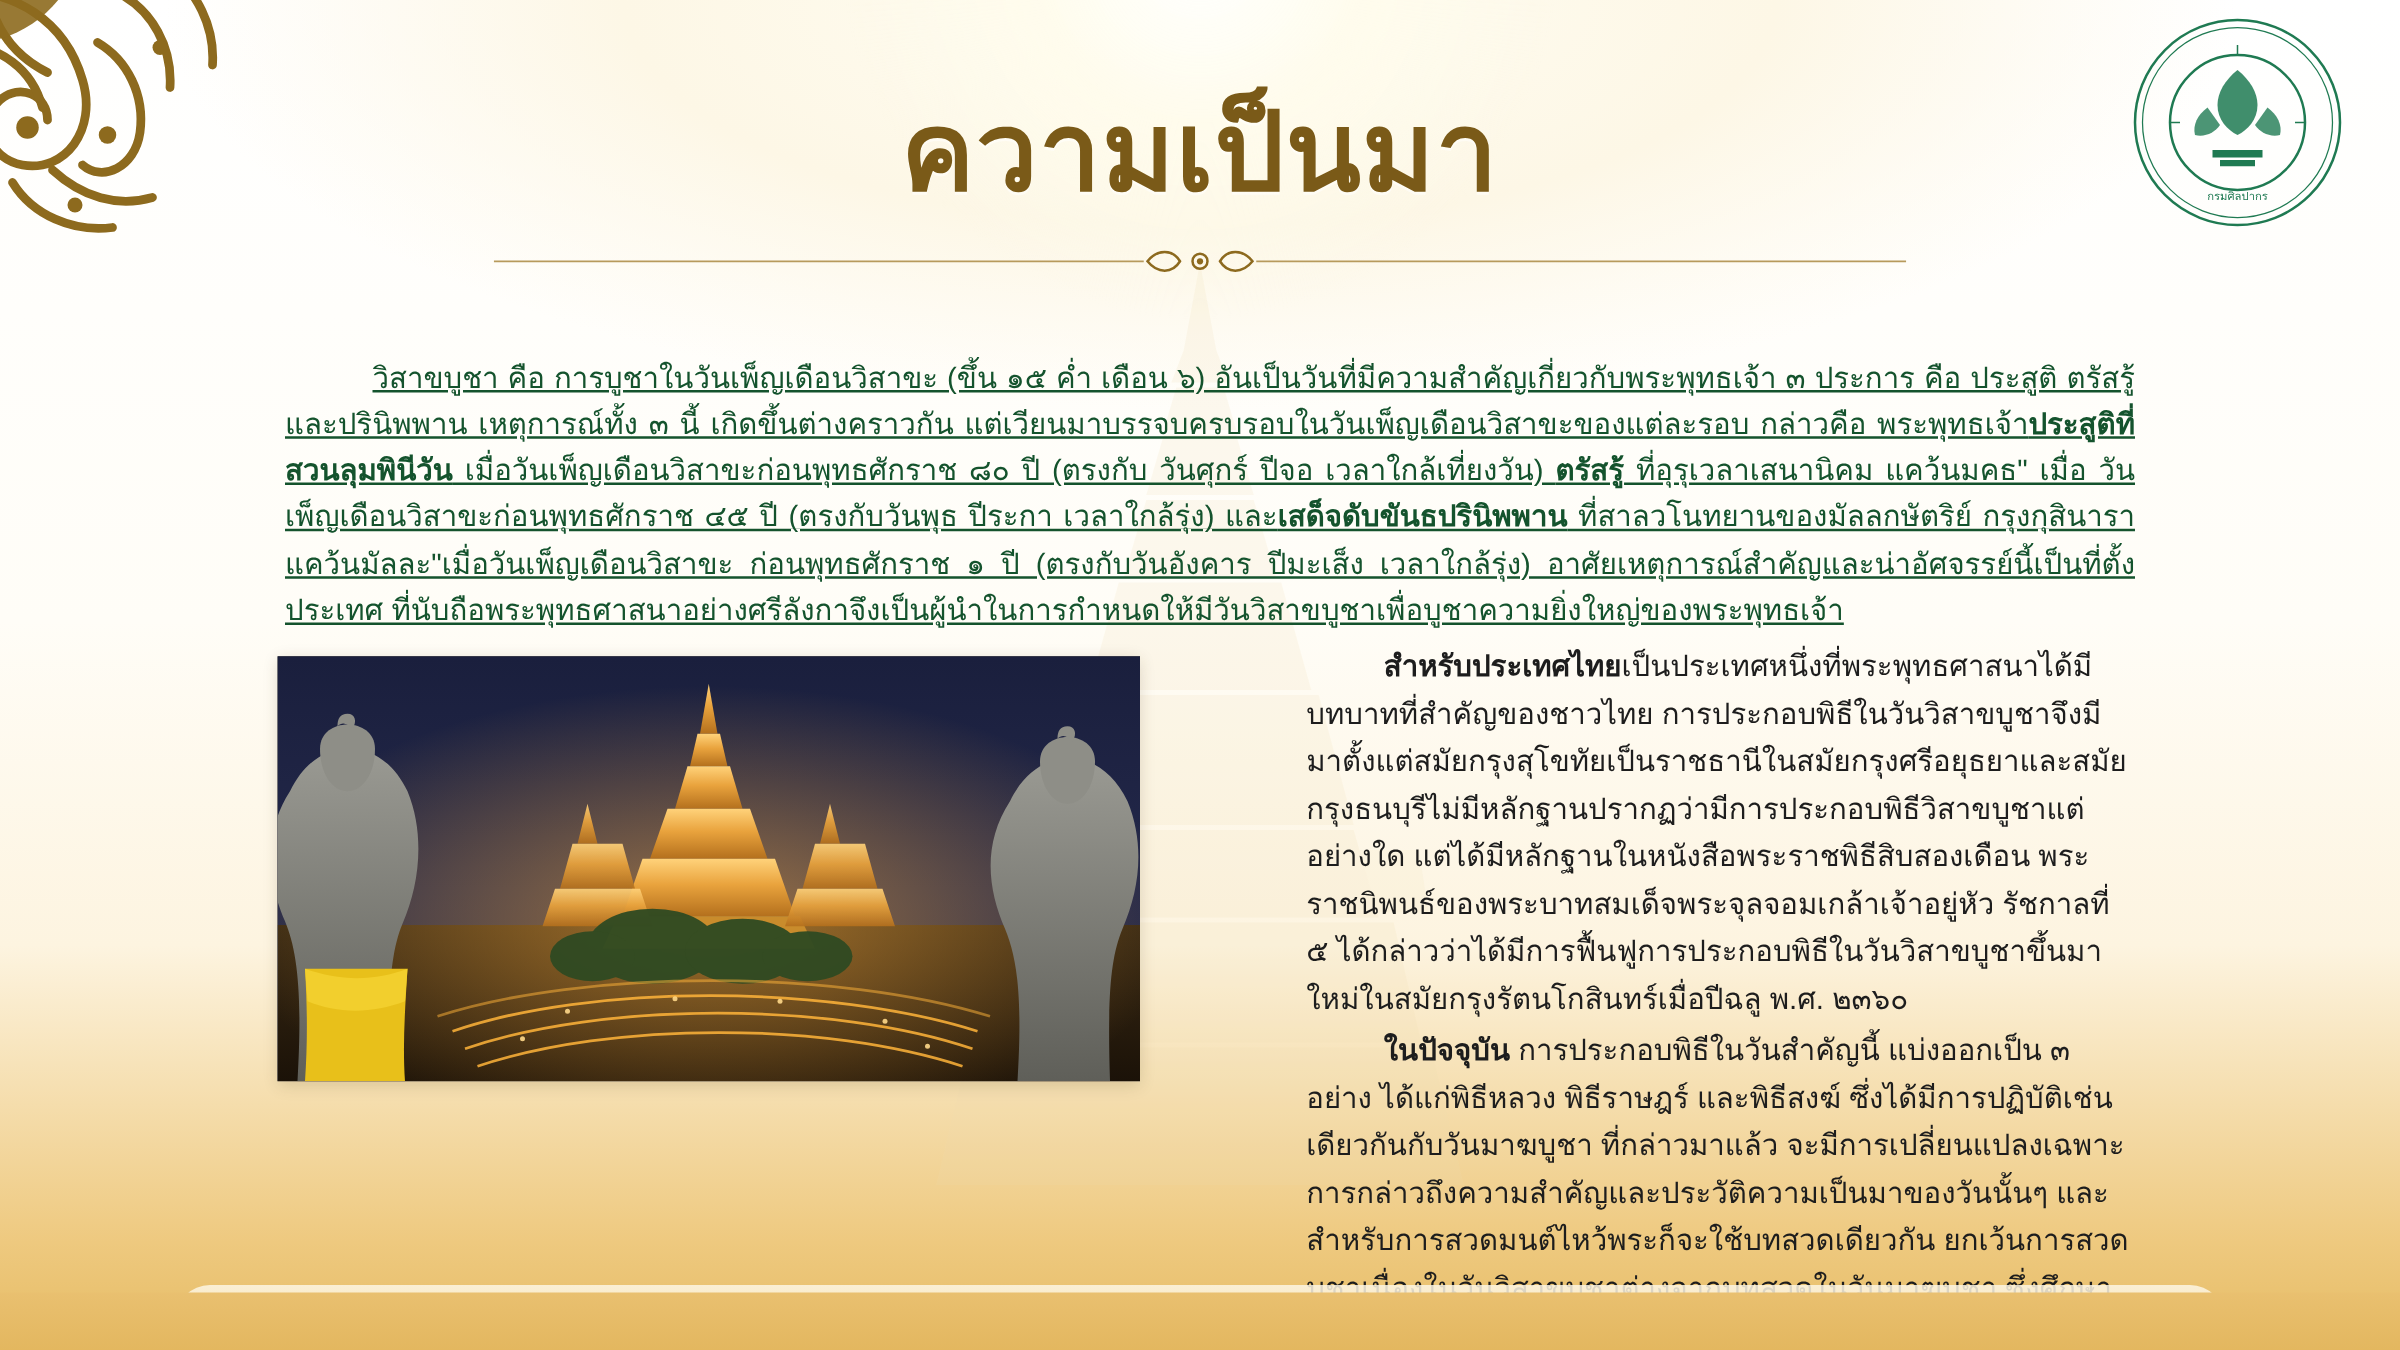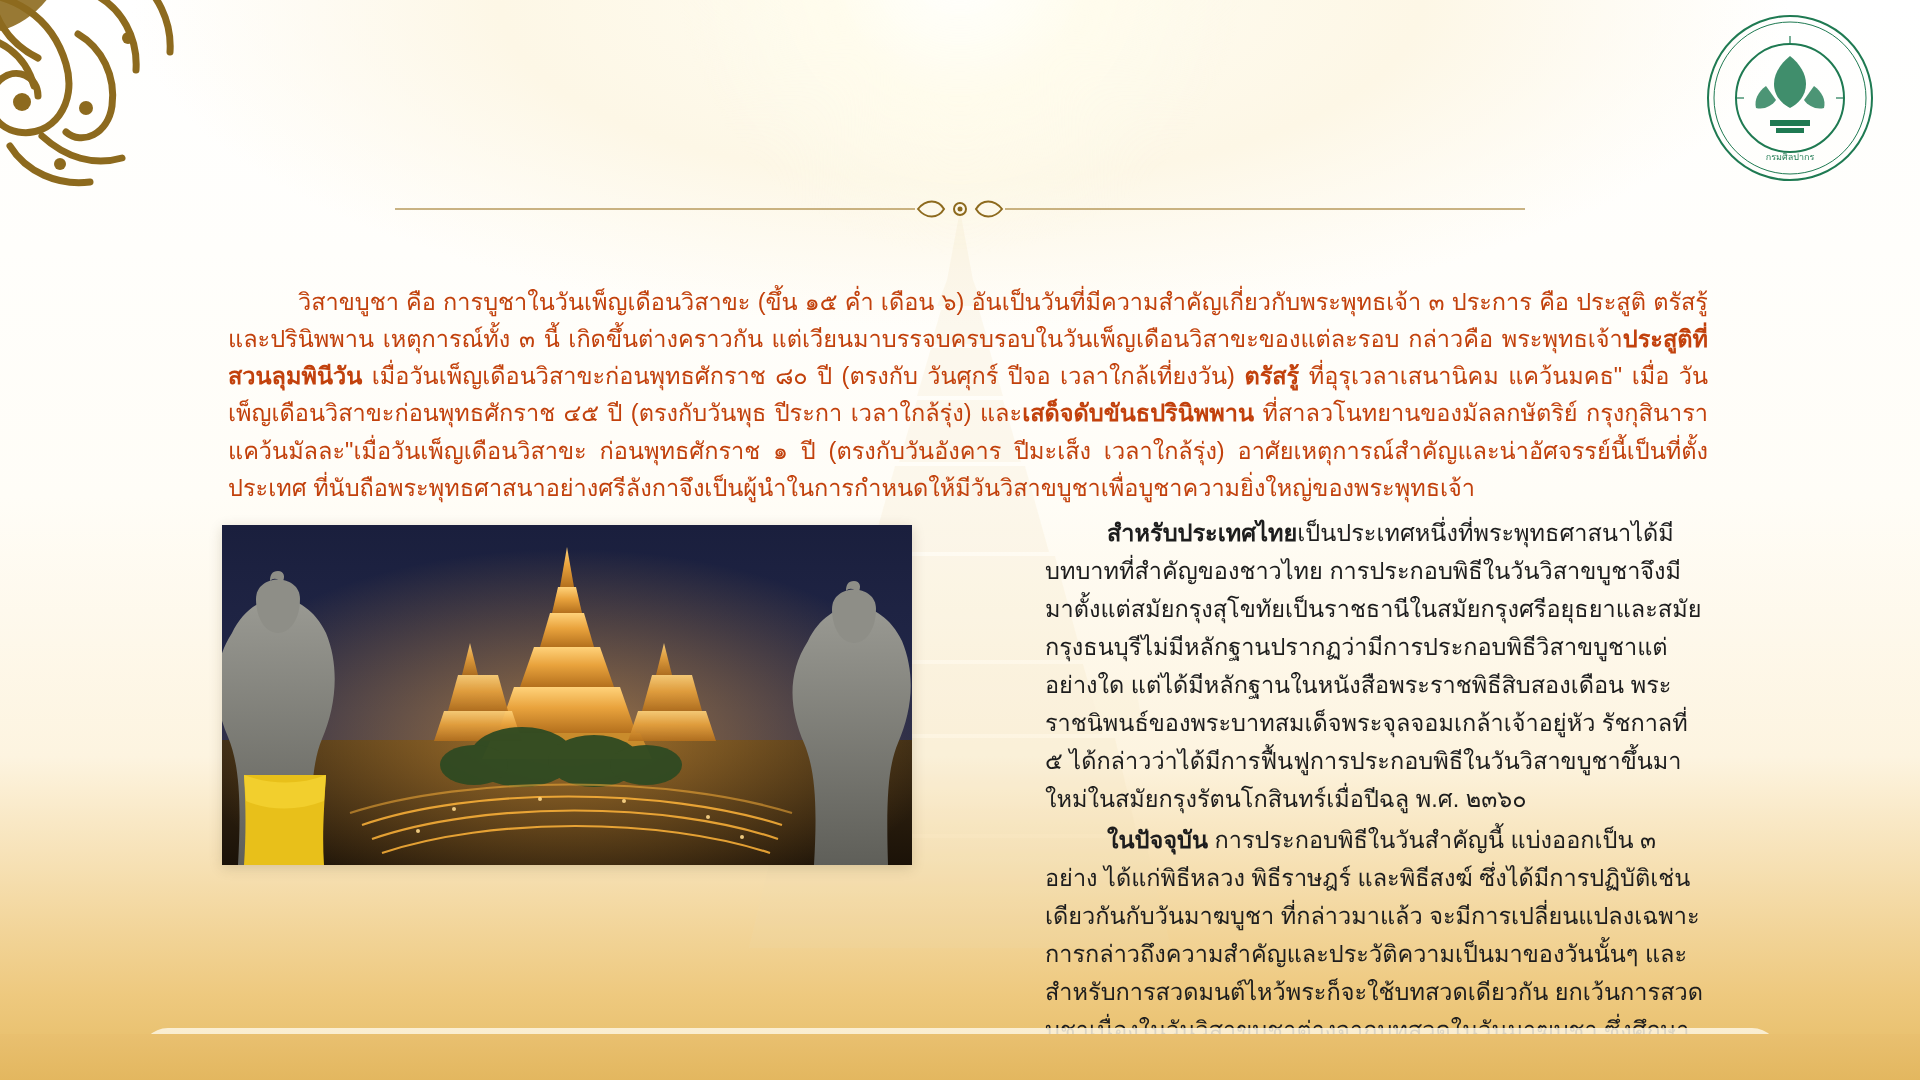--- a/index.html
+++ b/index.html
@@ -111,23 +111,24 @@
   .title-rule svg { width: 100%; height: 100%; display: block; }
 
   
   .intro {
     position: absolute;
     left: 228px;
     top: 284px;
     width: 1480px;
     font-size: 23.5px;
     line-height: 1.58;
-    color: #c2410c;
+    color: #14532d;
     text-align: justify;
     text-justify: inter-word;
+    text-decoration: underline;
   }
   .intro .indent { display: inline-block; width: 70px; }
   .b { font-weight: bold; }
 
   .right-col {
     position: absolute;
     left: 1045px;
     top: 500px;
     width: 662px;
     font-size: 23.5px;
@@ -217,20 +218,21 @@
       </g>
       <g fill="none" stroke="#1f7a52" stroke-width="1.2">
         <path d="M86 32 v-8"></path>
         <path d="M40 86 h-8"></path>
         <path d="M132 86 h8"></path>
       </g>
       <text x="86" y="148" text-anchor="middle" font-size="9" fill="#1f7a52" font-family="'Liberation Sans', sans-serif">กรมศิลปากร</text>
     </svg>
   </div>
 
+  <div class="title">ความเป็นมา</div>
 
   <div class="title-rule">
     <svg viewBox="0 0 1130 26" xmlns="http://www.w3.org/2000/svg">
       <line x1="0" y1="13" x2="520" y2="13" stroke="#b79a5c" stroke-width="1.4"></line>
       <line x1="610" y1="13" x2="1130" y2="13" stroke="#b79a5c" stroke-width="1.4"></line>
       <g fill="none" stroke="#8d6a1e" stroke-width="2">
         <path d="M523 13 c8 -10 20 -10 26 0 c-6 10 -18 10 -26 0 z"></path>
         <path d="M607 13 c-8 -10 -20 -10 -26 0 c6 10 18 10 26 0 z"></path>
         <circle cx="565" cy="13" r="6"></circle>
       </g>

